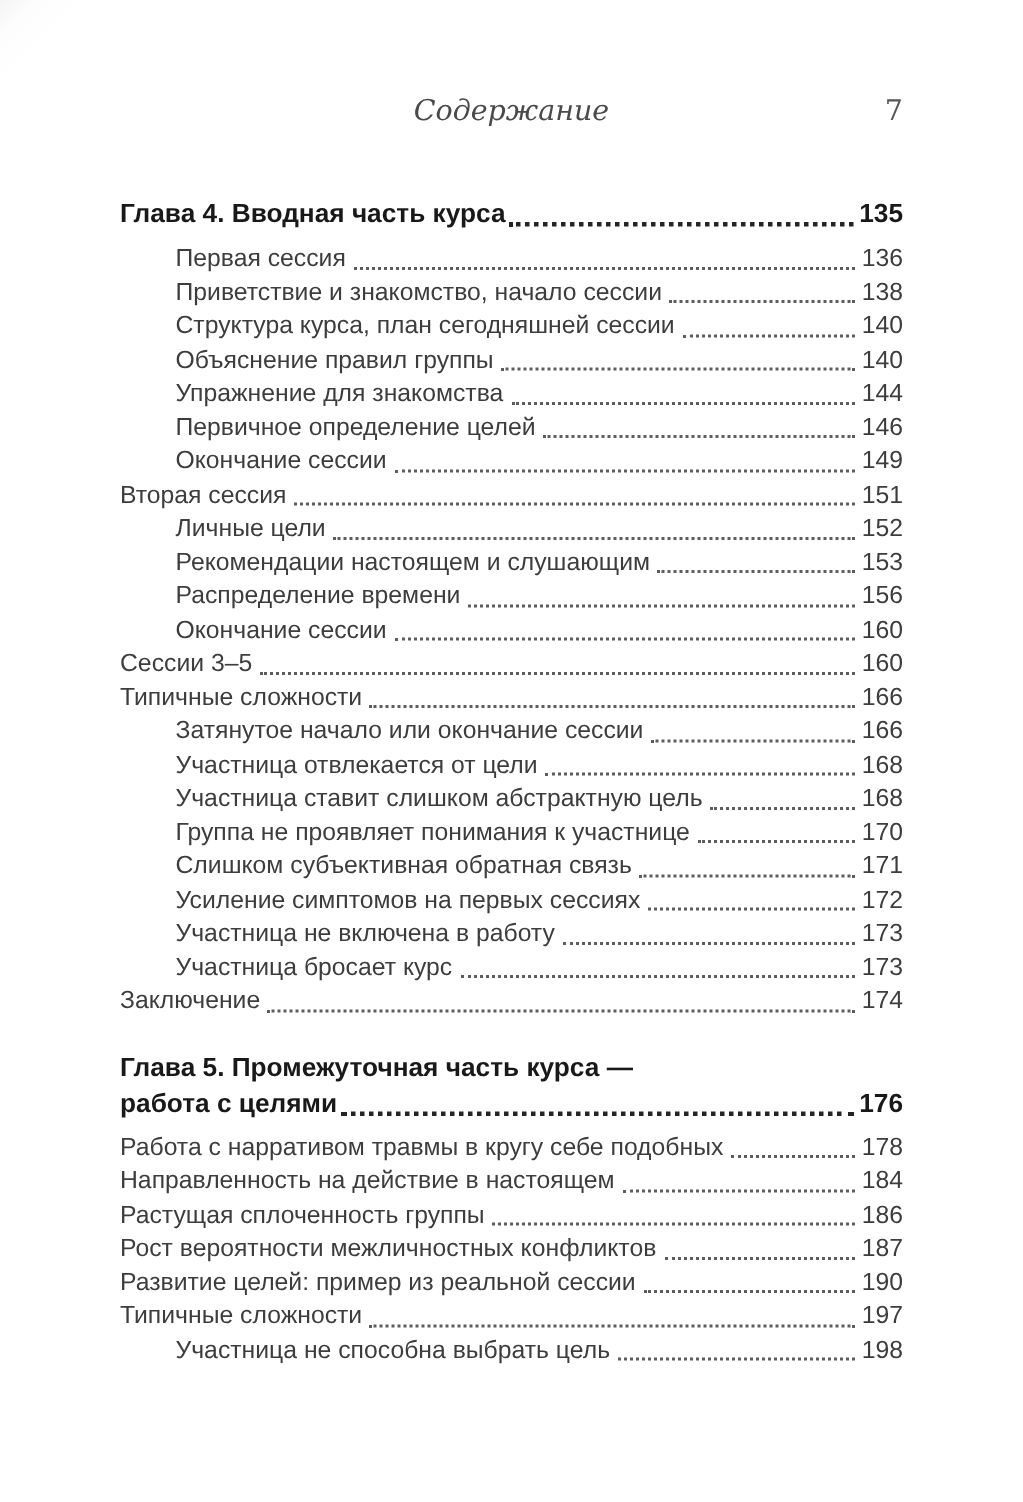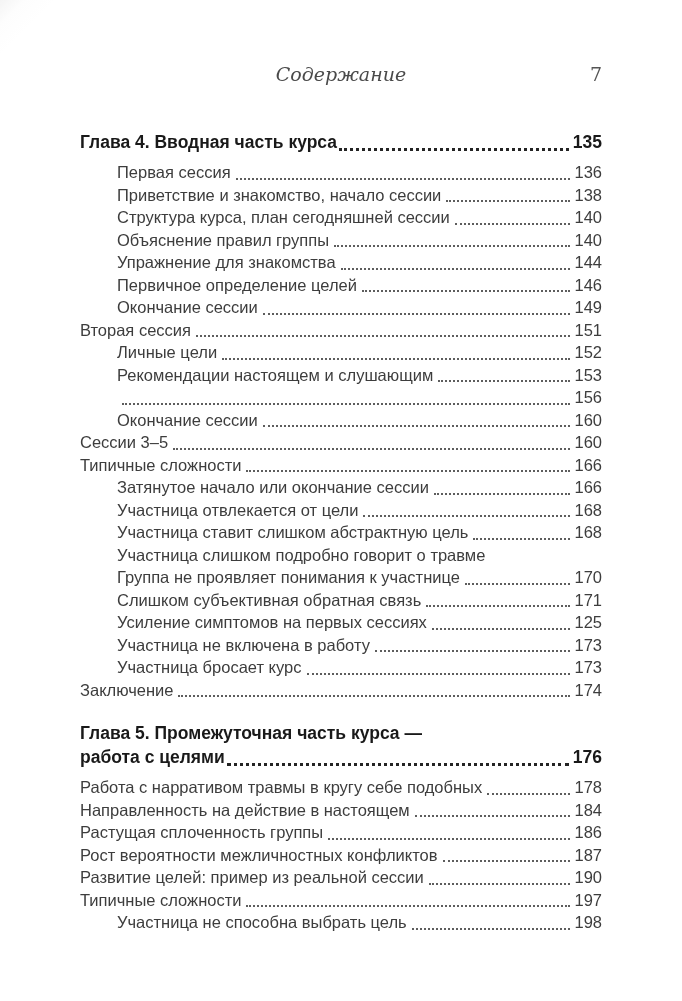--- a/index.html
+++ b/index.html
@@ -148,20 +148,21 @@
       </div>
       <div class="entry l2">
         <div class="line">
           <span class="label">Рекомендации настоящем и слушающим</span>
           <span class="leader"></span>
           <span class="pnum">153</span>
         </div>
       </div>
       <div class="entry l2">
         <div class="line">
+          <span class="label">Распределение времени</span>
           <span class="leader"></span>
           <span class="pnum">156</span>
         </div>
       </div>
       <div class="entry l2">
         <div class="line">
           <span class="label">Окончание сессии</span>
           <span class="leader"></span>
           <span class="pnum">160</span>
         </div>
@@ -195,43 +196,40 @@
         </div>
       </div>
       <div class="entry l2">
         <div class="line">
           <span class="label">Участница ставит слишком абстрактную цель</span>
           <span class="leader"></span>
           <span class="pnum">168</span>
         </div>
       </div>
       <div class="entry l2">
-        <div class="line">
-          <span class="label">Участница слишком подробно говорит о травме</span>
-        </div>
       </div>
       <div class="entry l2">
         <div class="line">
           <span class="label">Группа не проявляет понимания к участнице</span>
           <span class="leader"></span>
           <span class="pnum">170</span>
         </div>
       </div>
       <div class="entry l2">
         <div class="line">
           <span class="label">Слишком субъективная обратная связь</span>
           <span class="leader"></span>
           <span class="pnum">171</span>
         </div>
       </div>
       <div class="entry l2">
         <div class="line">
           <span class="label">Усиление симптомов на первых сессиях</span>
           <span class="leader"></span>
-          <span class="pnum">125</span>
+          <span class="pnum">172</span>
         </div>
       </div>
       <div class="entry l2">
         <div class="line">
           <span class="label">Участница не включена в работу</span>
           <span class="leader"></span>
           <span class="pnum">173</span>
         </div>
       </div>
       <div class="entry l2">

